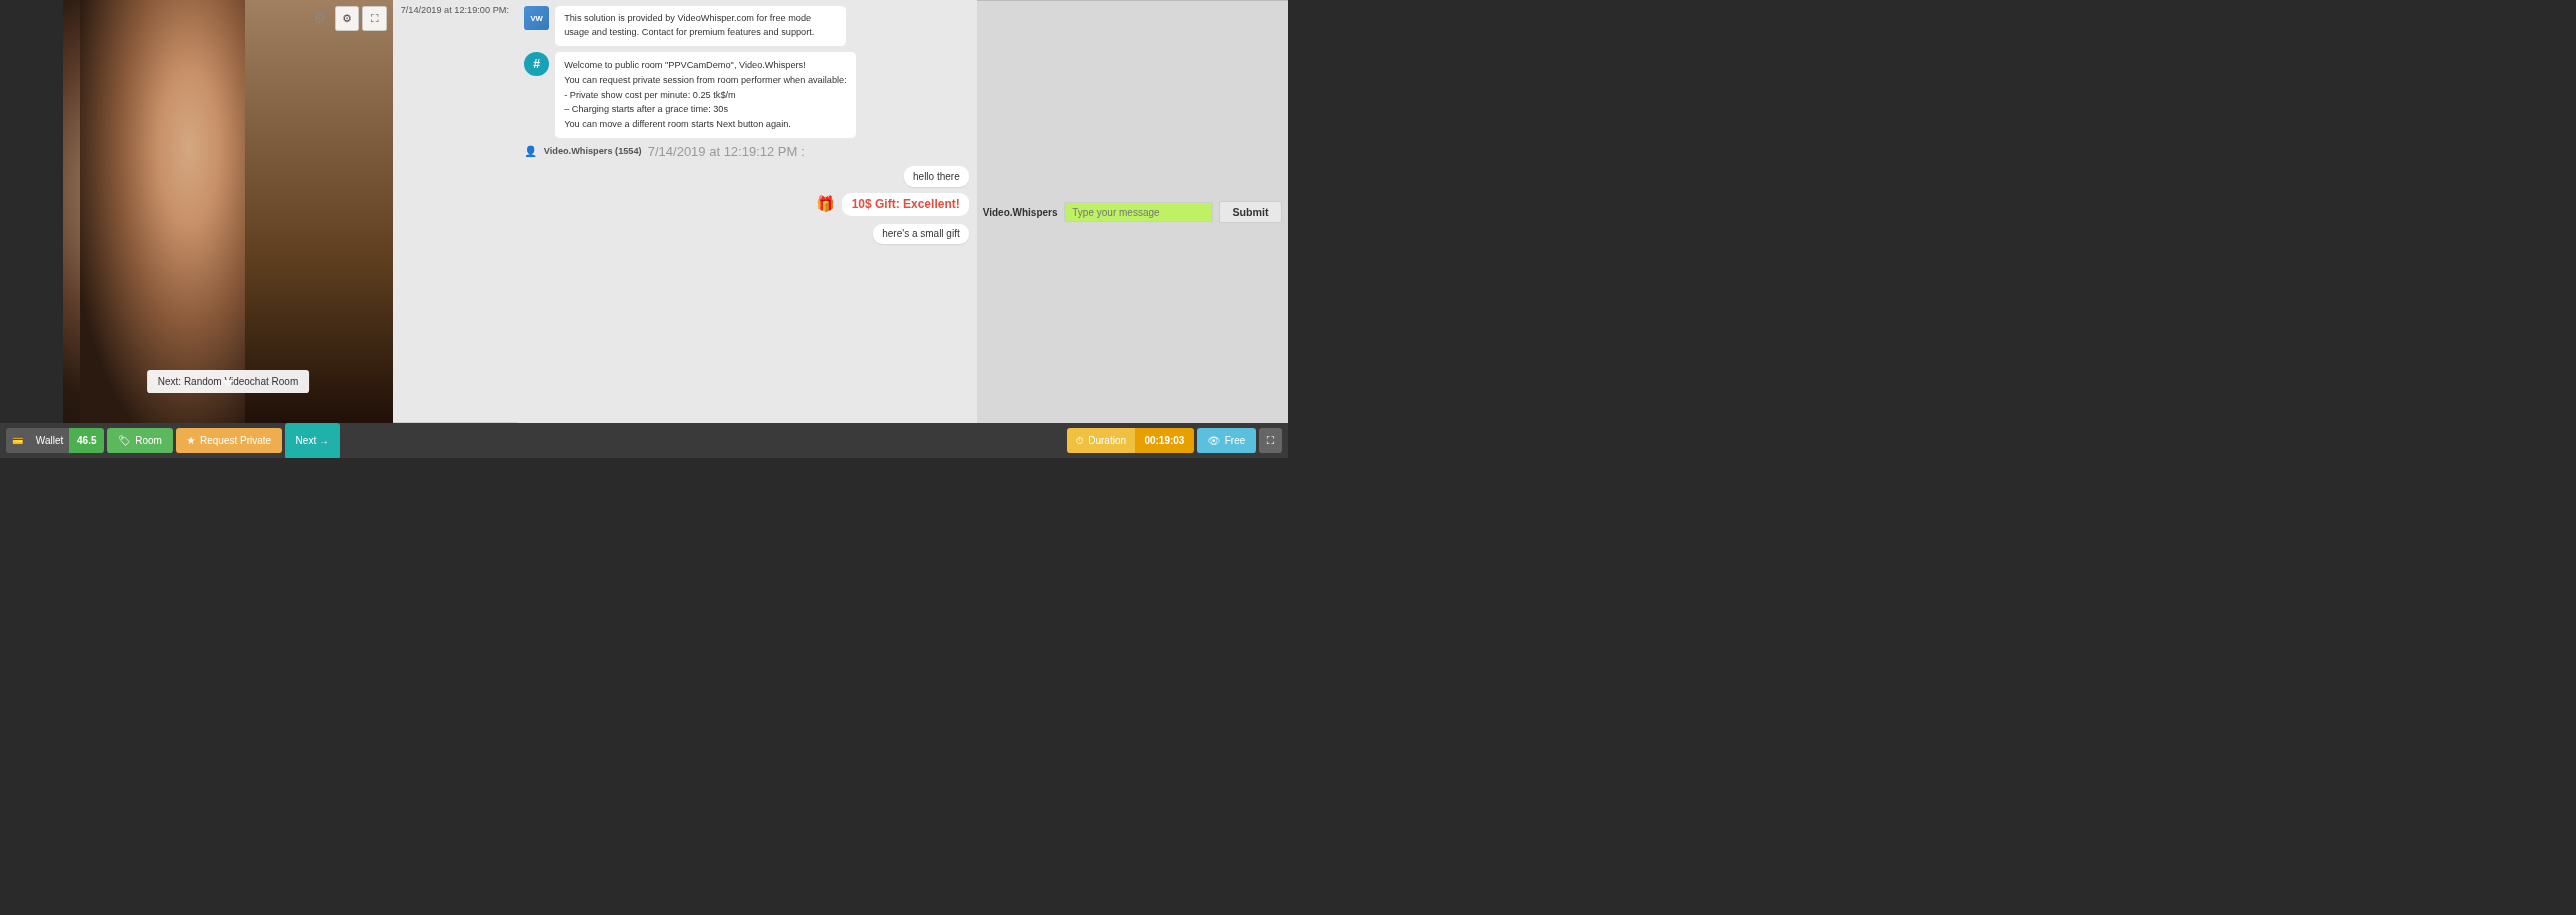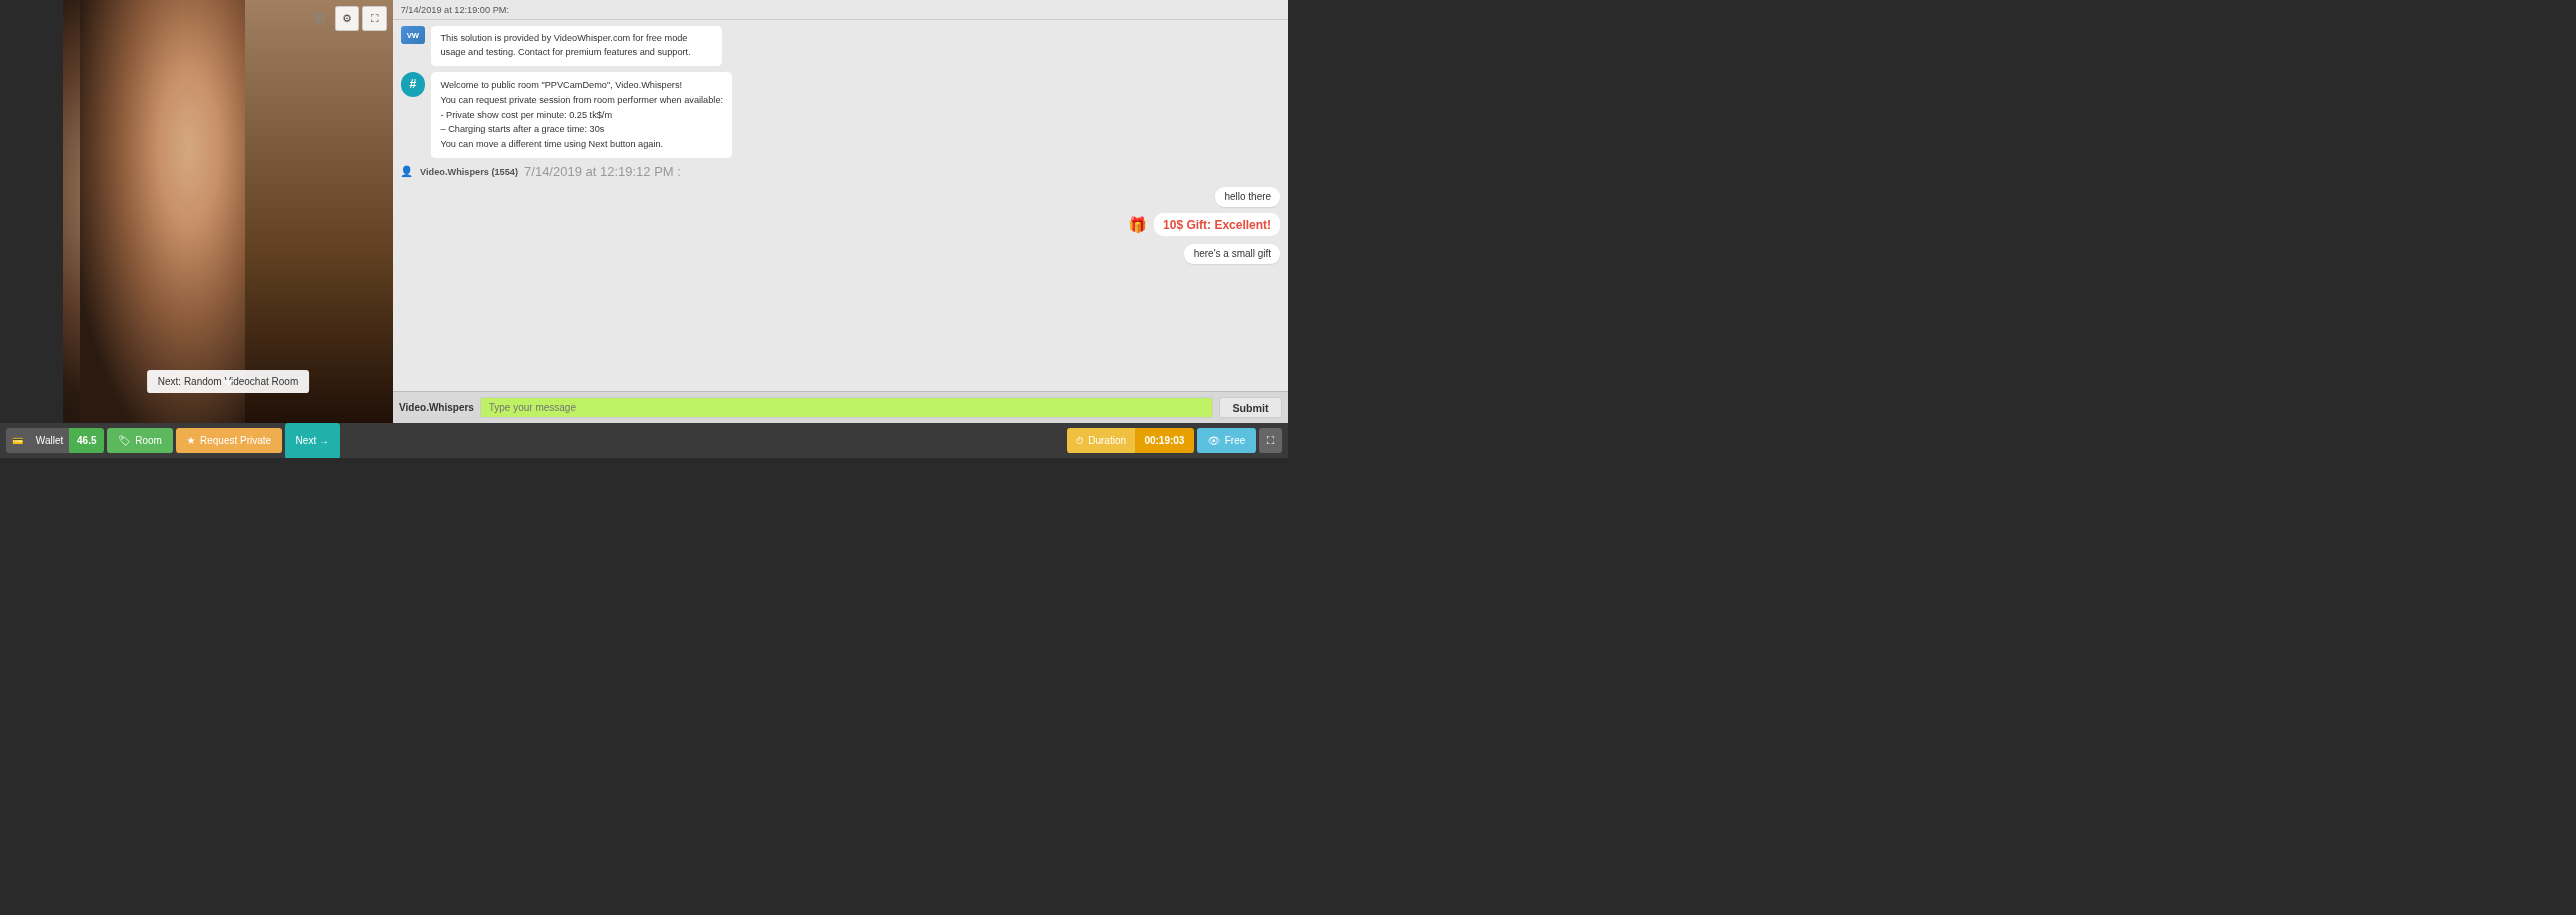--- a/index.html
+++ b/index.html
@@ -119,21 +119,21 @@
       border-left: 6.1px solid transparent;
       border-right: 6.1px solid transparent;
       border-top: 6.1px solid rgba(255,255,255,0.92);
       z-index: 10;
     }
 
     
     .right-panel {
       flex: 1;
       display: flex;
-      flex-direction: column;
+      flex-direction: row;
       background: #e8e8e8;
       min-width: 0;
     }
 
     .chat-header {
       padding: 4.6px 7.7px;
       font-size: 9.2px;
       color: #555;
       background: #e8e8e8;
       border-bottom: 0.8px solid #ccc;
@@ -149,21 +149,21 @@
     }
 
     .system-message-box {
       display: flex;
       gap: 6.1px;
       align-items: flex-start;
     }
 
     .system-avatar {
       width: 24.5px;
-      height: 18px;
+      height: 24px;
       border-radius: 3.1px;
       flex-shrink: 0;
       overflow: hidden;
     }
 
     .system-avatar-img {
       width: 100%;
       height: 100%;
       background: linear-gradient(135deg, #4a90d9, #357ab8);
       display: flex;
@@ -511,21 +511,21 @@
         </div>
       </div>
 
       <div class="system-message-box">
         <div class="hash-avatar">#</div>
         <div class="welcome-message">
           <div>Welcome to public room "PPVCamDemo", Video.Whispers!</div>
           <div>You can request private session from room performer when available:</div>
           <div>- Private show cost per minute: 0.25 tk$/m</div>
           <div>– Charging starts after a grace time: 30s</div>
-          <div>You can move a different time using Next button again.</div>
+          <div>You can move a different room starts Next button again.</div>
         </div>
       </div>
 
       <div class="user-message-row">
         <span class="user-icon">👤</span>
         <span class="user-name">Video.Whispers (1554)</span>
         <span class="user-timestamp">7/14/2019 at 12:19:12 PM :</span>
       </div>
 
       <div class="chat-bubble-right">

